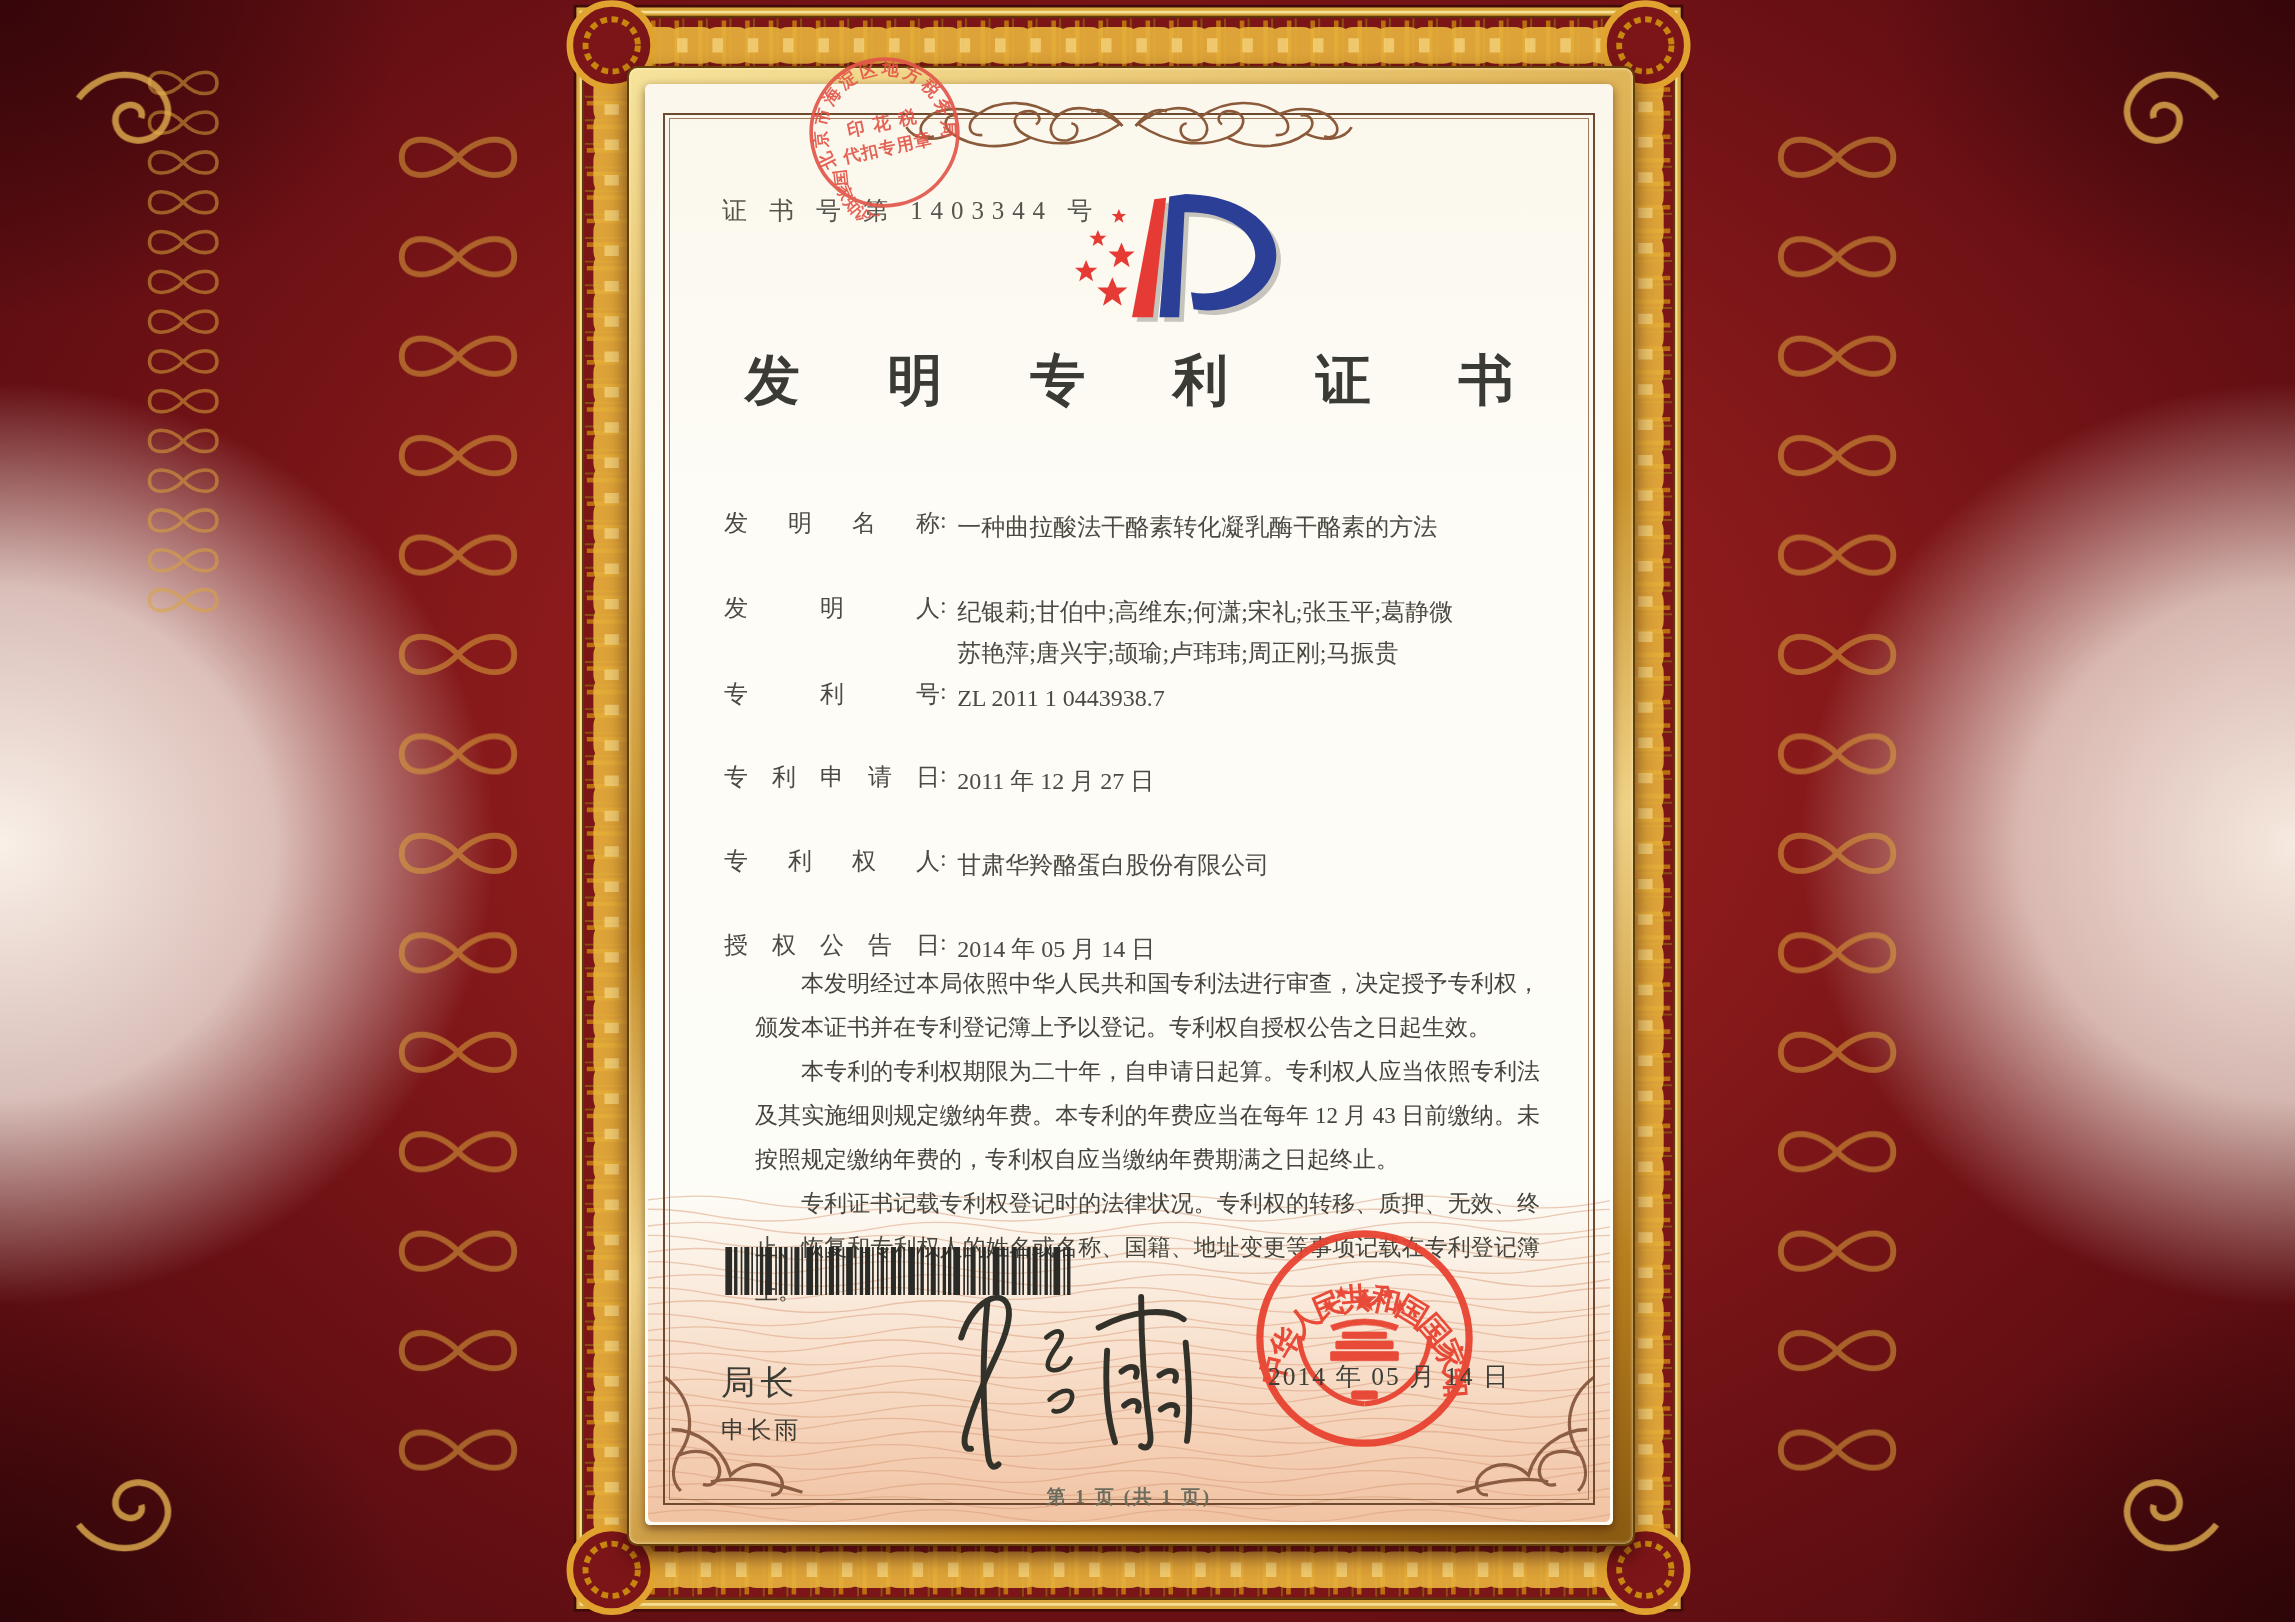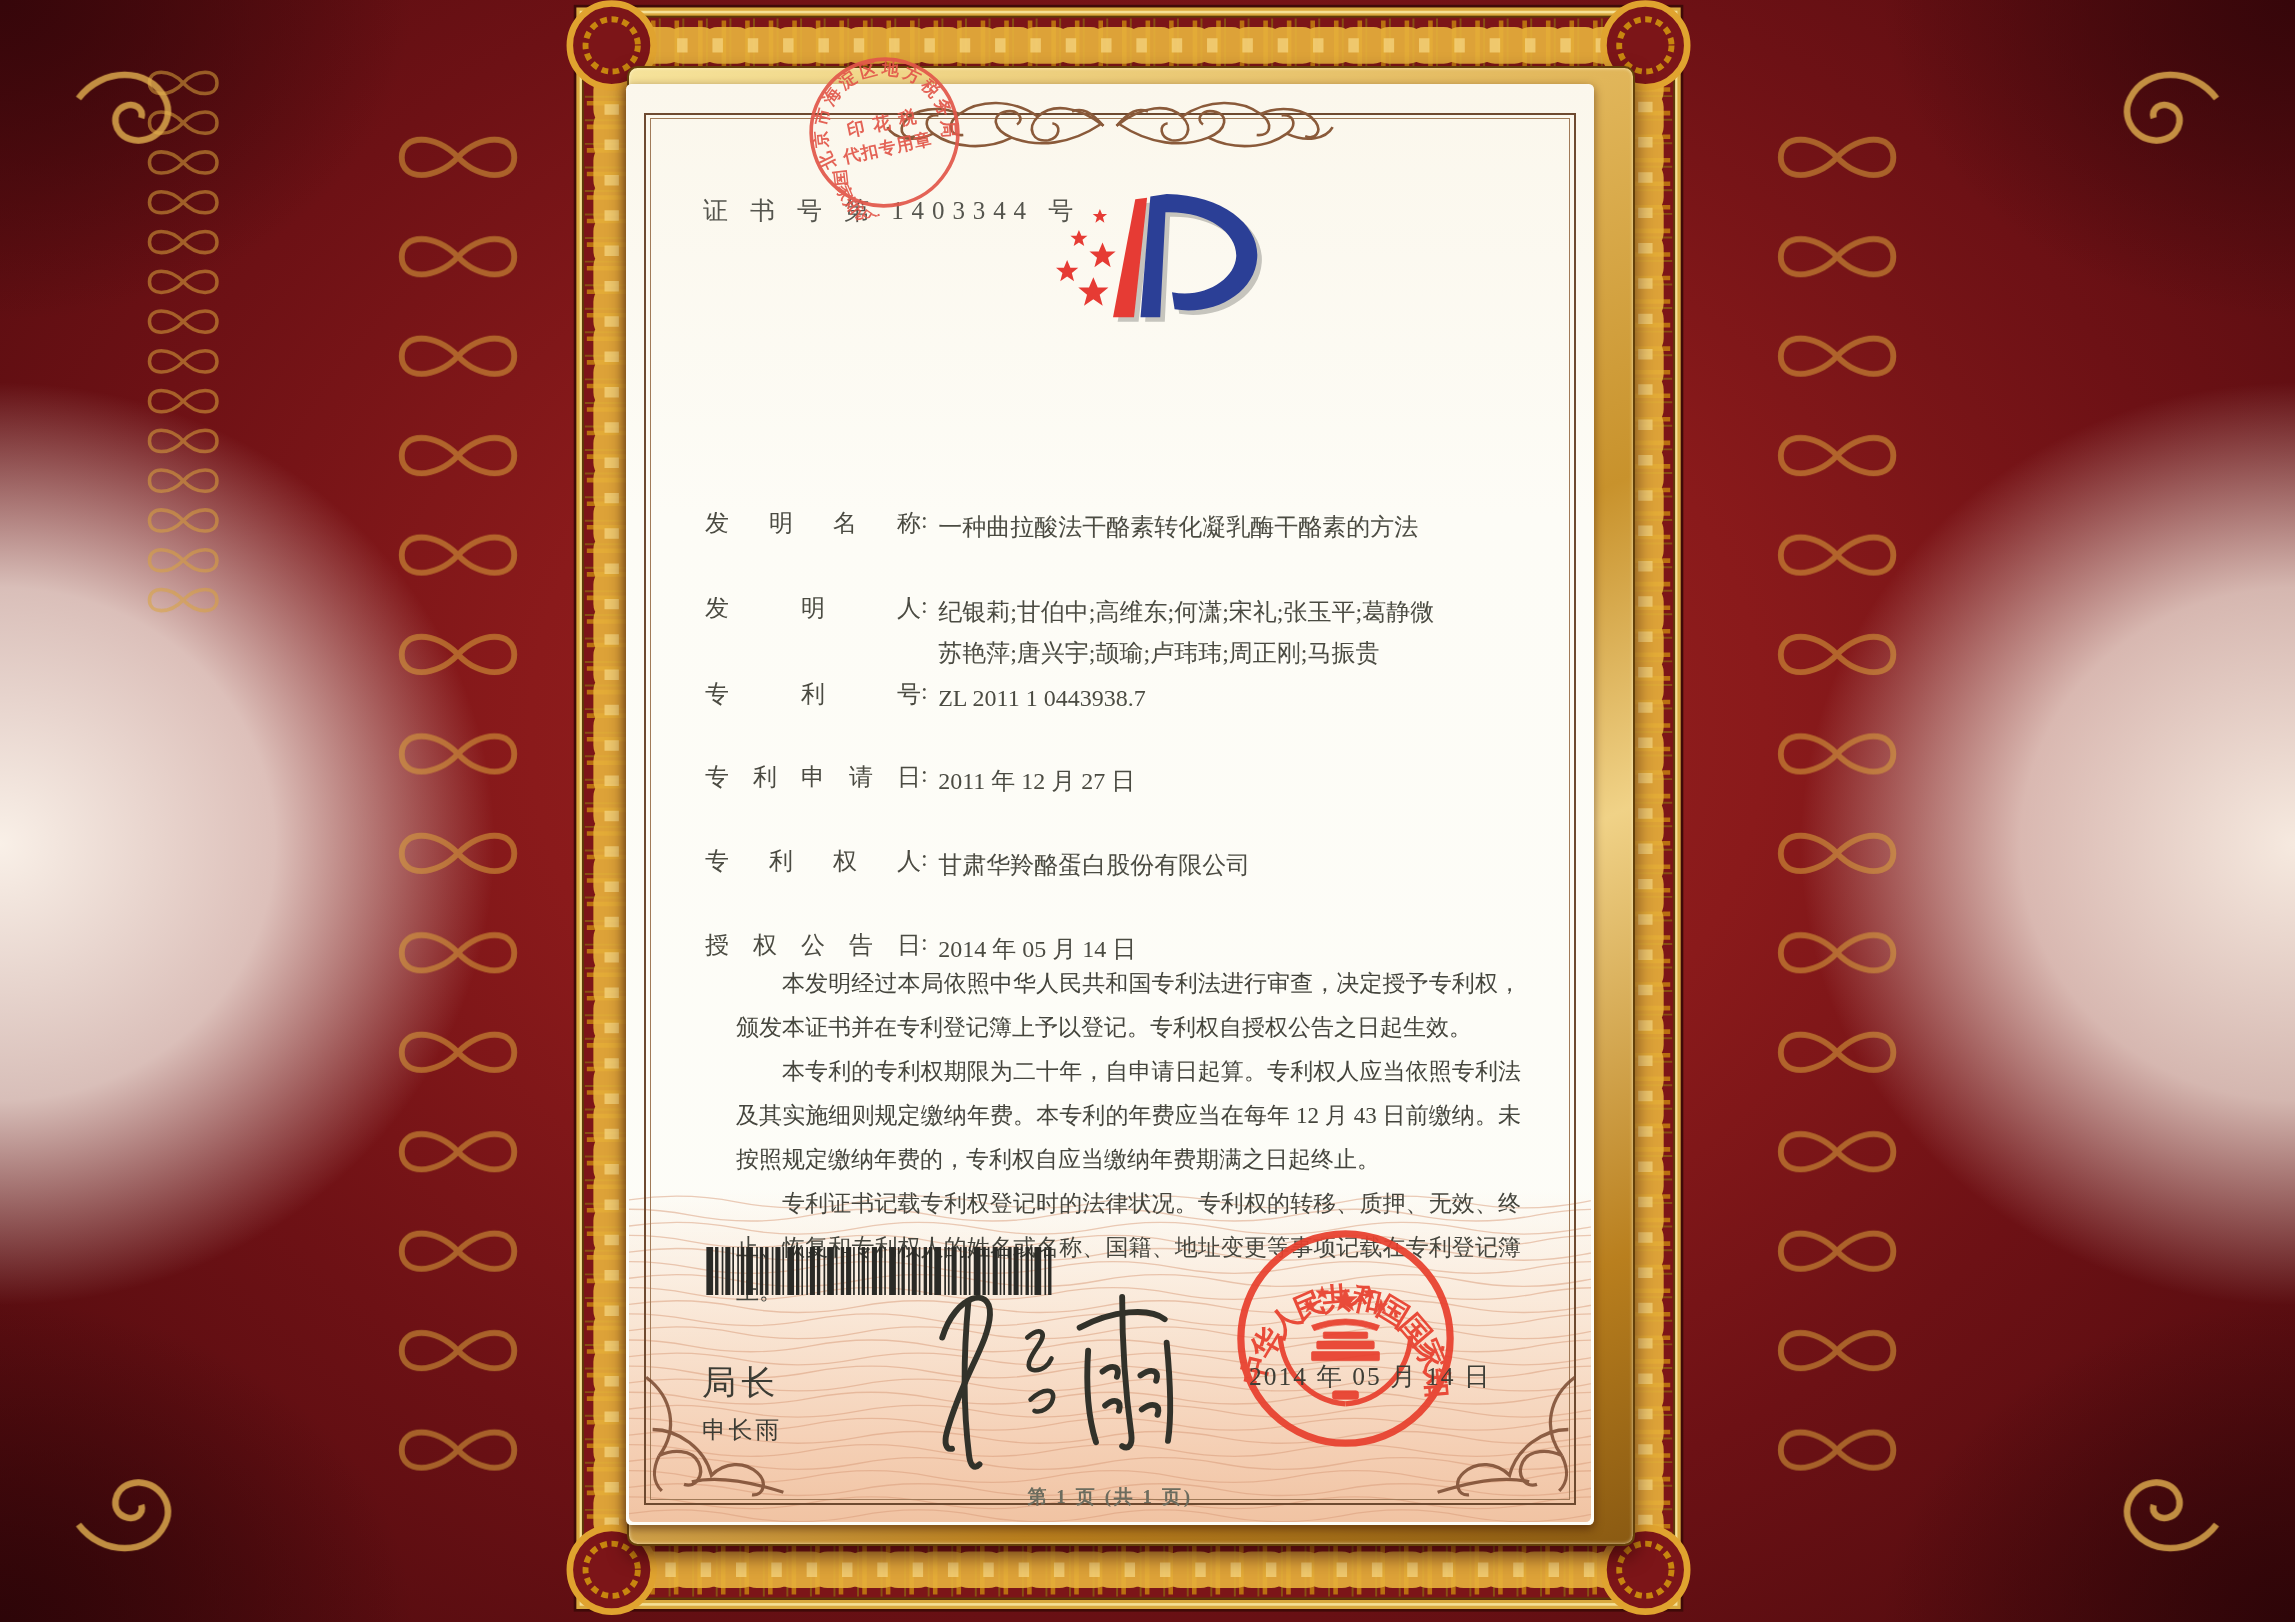--- a/index.html
+++ b/index.html
@@ -11,21 +11,21 @@
       radial-gradient(ellipse 589px 458px at 0% 0%, #36060a 0%, rgba(54,6,10,0) 70%),
       radial-gradient(ellipse 589px 458px at 100% 0%, #36060a 0%, rgba(54,6,10,0) 70%),
       radial-gradient(ellipse 589px 458px at 0% 100%, #2d0508 0%, rgba(45,5,8,0) 70%),
       radial-gradient(ellipse 589px 458px at 100% 100%, #2d0508 0%, rgba(45,5,8,0) 70%),
       radial-gradient(ellipse at 50% 45%, #a02622 0%, #8a1a1b 38%, #6d1115 66%, #4a0a0d 100%);}
   .frame-svg{position:absolute;left:0;top:0;pointer-events:none;}
   .gold-band{position:absolute;left:627px;top:66px;width:1004px;height:1476px;
     background:linear-gradient(155deg,#f6e39b 0%,#e3b95e 22%,#c8922c 45%,#f0d287 62%,#b97f1e 85%,#8a5a12 100%);
     border:2px solid #63400a;border-radius:10.5px;
     box-shadow:0 9.2px 19.6px rgba(40,5,5,.65), inset 0 0 3.9px rgba(255,250,220,.8);}
-  .paper{position:absolute;left:626px;top:84px;width:968px;height:1441px;
+  .paper{position:absolute;left:645px;top:84px;width:968px;height:1441px;
     background:linear-gradient(180deg,#fbf7ec 0%,#fdfcf6 30%,#fdfdf8 100%);
     border-radius:5.2px;box-shadow:0 3.9px 9.2px rgba(60,20,8,.55);}
   .inner-line{position:absolute;left:18.3px;top:29px;right:18.3px;bottom:19.6px;
     border:2px solid #6e4a30;pointer-events:none;}
   .inner-line2{position:absolute;left:23.6px;top:34px;right:23.6px;bottom:25px;
     border:0.7px solid #a07a58;pointer-events:none;}
   .cert-no{position:absolute;left:77px;top:110px;font-size:25px;letter-spacing:7.9px;color:#55554e;}
   .logo{position:absolute;left:411px;top:98px;}
   .title{position:absolute;left:0;top:260px;width:100%;text-align:center;
     font-size:55px;font-weight:600;letter-spacing:37px;text-indent:37px;color:#3b3b35;}
@@ -238,20 +238,21 @@
       <path fill="#2b3f96" d="M173,22 L198,18 C288,20 340,68 336,116 C332,170 270,204 210,194 L206,168 C256,178 302,148 304,114 C306,78 262,44 196,46 L188,206 158,206 Z"></path>
       <g fill="#e63b34">
         <use href="#star5" transform="translate(96,52) scale(1.1)"></use>
         <use href="#star5" transform="translate(64,86) scale(1.3)"></use>
         <use href="#star5" transform="translate(100,112) scale(2.0)"></use>
         <use href="#star5" transform="translate(46,136) scale(1.7)"></use>
         <use href="#star5" transform="translate(86,168) scale(2.3)"></use>
       </g>
     </svg>
 
+    <div class="title">发 明 专 利 证 书</div>
 
     <div class="field" style="top:423px">
       <span class="flabel">发明名称</span>
         <span class="fcolon">:</span>
       <span class="fvalue">一种曲拉酸法干酪素转化凝乳酶干酪素的方法</span>
     </div>
     <div class="field" style="top:508px">
       <span class="flabel">发明人</span>
         <span class="fcolon">:</span>
       <span class="fvalue"><span>纪银莉;甘伯中;高维东;何潇;宋礼;张玉平;葛静微</span><br>

